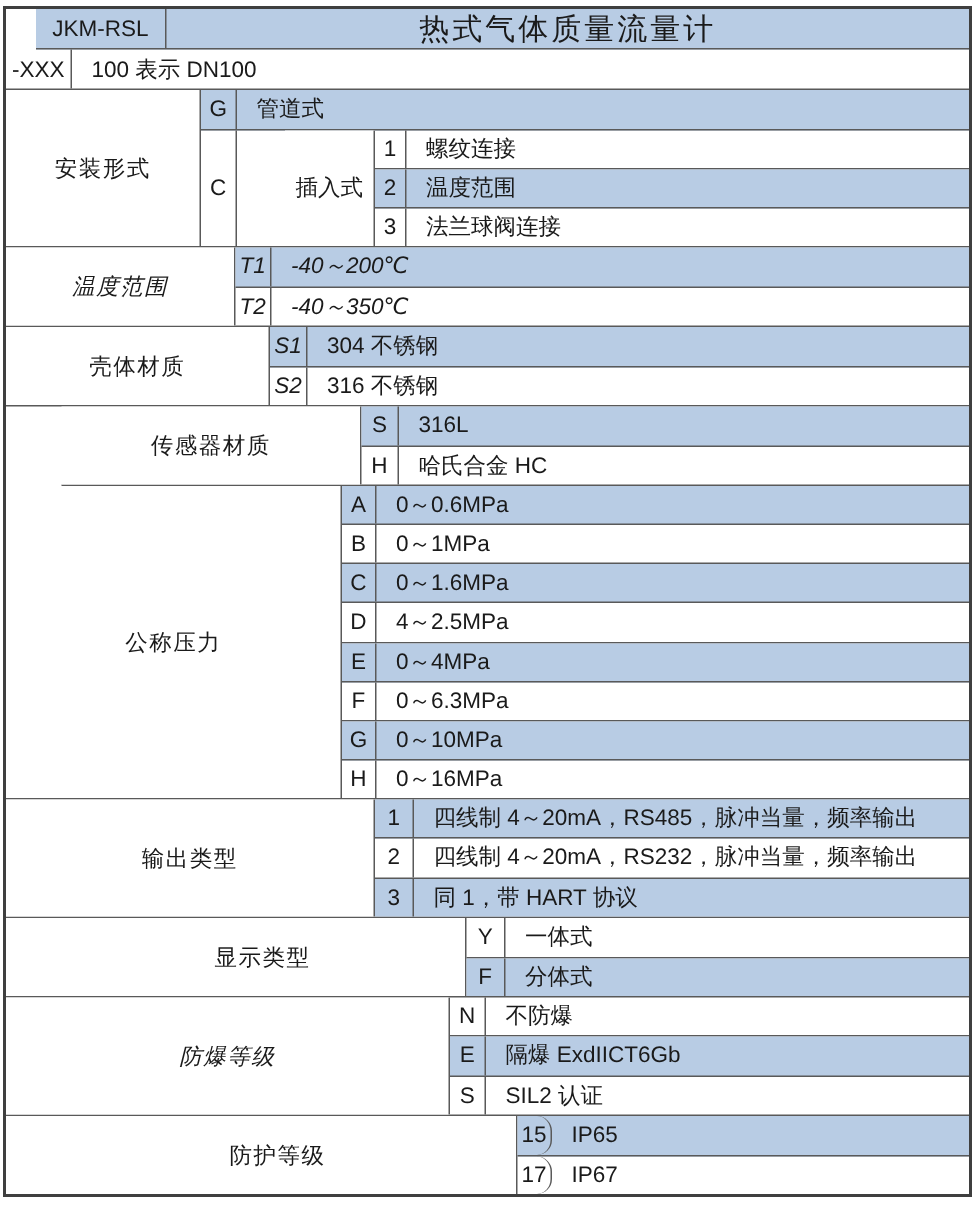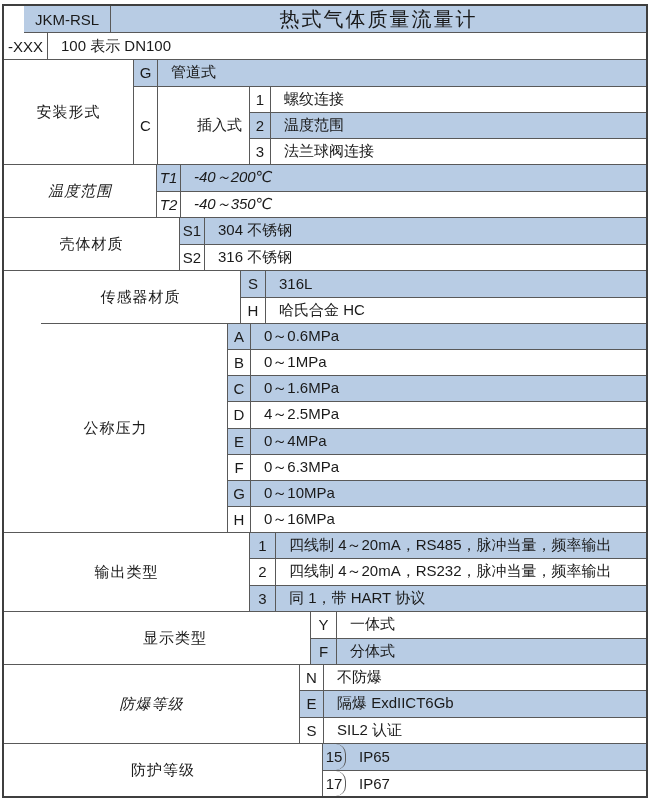--- a/index.html
+++ b/index.html
@@ -4,21 +4,21 @@
 <style>
   html,body{margin:0;padding:0;background:#fff;}
   body{width:650px;height:808px;overflow:hidden;
        font-family:"Liberation Sans","DejaVu Sans",sans-serif;
        color:#1a1a1a;font-size:15px;}
   .wrap{padding:4px 0 0 2px;}
   .table{width:646px;height:794px;box-sizing:border-box;
          border:2px solid var(--outer,#3f3f3f);
          display:flex;flex-direction:column;background:#fff;}
   .section{display:flex;border-bottom:1px solid var(--line,#595959);min-height:0;}
-  .section:last-child{border-bottom:none;}
+  .section:last-child{border-bottom:none;padding-left:22px;}
   .b{background:var(--accent,#b8cce4);}
   .label{display:flex;align-items:center;justify-content:center;
          border-right:1px solid var(--line,#595959);background:#fff;
          flex-shrink:0;text-align:center;letter-spacing:1px;}
   .sec-rows{display:flex;flex-direction:column;flex:1;min-width:0;}
   .row{display:flex;align-items:stretch;border-bottom:1px solid var(--line,#595959);min-height:0;flex:1;}
   .sec-rows > .row:last-child, .sec-rows > .subsec:last-child{border-bottom:none;}
   .code{display:flex;align-items:center;justify-content:center;
         border-right:1px solid var(--line,#595959);flex-shrink:0;}
   .desc{flex:1;display:flex;align-items:center;padding-left:13px;min-width:0;
@@ -30,21 +30,21 @@
   .hdr{flex:1;margin-left:20px;}
   .hdr .model{width:86px;flex-shrink:0;display:flex;align-items:center;justify-content:center;
               border-right:1px solid var(--line,#595959);}
   .hdr .title{flex:1;display:flex;align-items:center;justify-content:center;
               font-size:20px;letter-spacing:2px;}
   
   .s1{flex:1;} .s1 .label{width:86px;} .s1 .code{width:43px;}
   .s2{flex:4;} .s2 .label{width:129px;} .s2 .code{width:23px;}
   .s2 .subname{width:59px;} .s2 .subsec .sec-rows .code{width:20px;}
   .s3{flex:2;font-style:italic;} .s3 .label{width:152px;} .s3 .code{width:23px;}
-  .s4{flex:2;} .s4 .label{width:175px;} .s4 .code{width:24px;}
+  .s4{flex:2;} .s4 .label{width:175px;} .s4 .code{width:24px;font-style:italic;}
   .s5{flex:2;margin-left:37px;} .s5 .label{width:199px;} .s5 .code{width:24px;}
   .s6{flex:8;} .s6 .label{width:223px;} .s6 .code{width:22px;}
   .s7{flex:3;} .s7 .label{width:245px;} .s7 .code{width:25px;}
   .s8{flex:2;padding-left:36px;} .s8 .label{width:270px;} .s8 .code{width:25px;}
   .s9{flex:3;} .s9 .label{width:295px;font-style:italic;} .s9 .code{width:23px;}
   .s10{flex:2;} .s10 .label{width:318px;} .s10 .code{width:22px;border-radius:10px;}
 </style>
 </head>
 <body style="color: rgb(26, 26, 26);">
 

